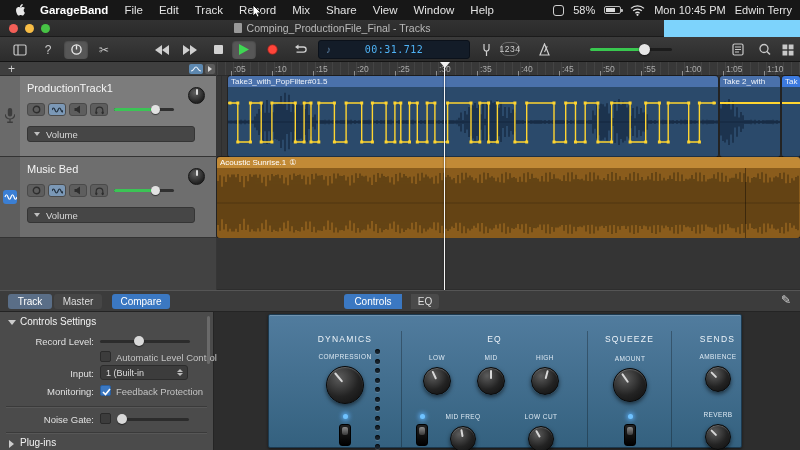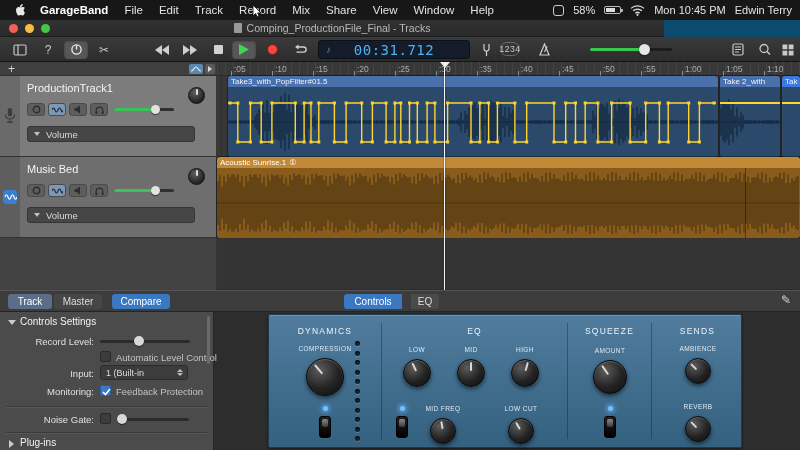--- a/index.html
+++ b/index.html
@@ -1,18 +1,18 @@
 <!DOCTYPE html>
 <html><head>
 <meta charset="utf-8">
 <style>
   *{margin:0;padding:0;box-sizing:border-box;}
   html,body{width:800px;height:450px;overflow:hidden;}
   body{font-family:"Liberation Sans",sans-serif;background:#222;}
-  .screen{position:relative;width:800px;height:450px;background:#0c4a6e;overflow:hidden;}
+  .screen{position:relative;width:800px;height:450px;background:#7dd3fc;overflow:hidden;}
 
   
   .menubar{position:absolute;left:0;top:0;width:800px;height:20px;background:#171717;display:flex;align-items:center;padding:0 8px;color:#e8e8e8;font-size:11.5px;z-index:50;}
   .apple{display:flex;align-items:center;padding:0 6px;}
   .menu-items{display:flex;align-items:center;}
   .menu-item{padding:0 8px;color:#e2e2e2;white-space:nowrap;}
   .menu-item.bold{font-weight:bold;color:#fff;}
   .menu-status{margin-left:auto;display:flex;align-items:center;gap:9px;font-size:11px;color:#e4e4e4;white-space:nowrap;}
   .batt{position:relative;width:17px;height:8px;border:1px solid #bbb;border-radius:2px;}
   .batt::after{content:"";position:absolute;right:-3px;top:1.5px;width:2px;height:3px;background:#bbb;border-radius:0 1px 1px 0;}
@@ -28,21 +28,21 @@
   .tl.grn{background:#47c345;}
   .wintitle{position:absolute;left:0;right:0;display:flex;justify-content:center;align-items:center;gap:5px;font-size:10.5px;color:#b9b9b9;pointer-events:none;}
   .doc-icon{width:8px;height:10px;background:#999;border-radius:1px;}
 
   
   .toolbar{position:absolute;top:37px;left:0;width:800px;height:25px;background:linear-gradient(#3b3b3b,#2c2c2c);border-bottom:1px solid #141414;z-index:30;}
   .tbtn{position:absolute;top:3px;width:24px;height:19px;border-radius:4px;display:flex;align-items:center;justify-content:center;color:#c9c9c9;font-size:12px;}
   .tbtn.pressed{background:#575757;box-shadow:inset 0 1px 2px rgba(0,0,0,.45);color:#f0f0f0;}
   .lcd{position:absolute;left:318px;top:3px;width:152px;height:19px;background:#131c28;border:1px solid #0b111a;border-radius:3px;display:flex;align-items:center;justify-content:center;}
   .lcd .note{position:absolute;left:7px;color:#5d83a8;font-size:10px;line-height:1;}
-  .lcd .digits{font-family:"DejaVu Sans Mono",monospace;font-size:14px;color:#4fb3f6;letter-spacing:.5px;}
+  .lcd .digits{font-family:"DejaVu Sans Mono",monospace;font-size:10px;color:#4fb3f6;letter-spacing:.5px;}
   .countin{position:absolute;left:500px;top:5px;width:20px;height:14px;border:1px solid #6a6a6a;border-radius:7px;color:#cfcfcf;font-size:8.5px;display:flex;align-items:center;justify-content:center;letter-spacing:.5px;}
   .mvol{position:absolute;left:590px;top:11px;width:82px;height:3px;background:#1c1c1c;border-radius:2px;}
   .mvol .fill{position:absolute;left:0;top:0;height:100%;width:66%;background:#39c84f;border-radius:2px;}
   .mvol .thumb{position:absolute;left:calc(66% - 5px);top:-4px;width:11px;height:11px;border-radius:50%;background:#e6e6e6;box-shadow:0 1px 2px rgba(0,0,0,.6);}
 
   
   .trackarea{position:absolute;top:62px;left:0;width:800px;height:228px;background:#363636;}
   .headercol{position:absolute;left:0;top:0;width:216px;height:228px;background:#474747;border-right:1px solid #262626;}
   .headtop{position:absolute;left:0;top:0;width:216px;height:14px;background:#3f3f3f;border-bottom:1px solid #2d2d2d;color:#ccc;}
   .plusbtn{position:absolute;left:8px;top:0;font-size:12px;line-height:14px;color:#d0d0d0;}
@@ -111,21 +111,21 @@
   .sublabel{position:absolute;color:#c4c4c4;white-space:nowrap;}
   .popup{position:absolute;left:100px;width:88px;height:15px;background:#3c3c3c;border:1px solid #2c2c2c;border-radius:3px;color:#ddd;font-size:9px;display:flex;align-items:center;padding:0 5px;}
   .updown{position:absolute;right:4px;top:2.5px;display:flex;flex-direction:column;gap:1px;}
   .updown i{display:block;width:0;height:0;border-left:3px solid transparent;border-right:3px solid transparent;}
   .updown .u{border-bottom:3.5px solid #bbb;}
   .updown .d{border-top:3.5px solid #bbb;}
   .sdiv{position:absolute;left:6px;right:6px;height:1px;background:#3a3a3a;box-shadow:0 1px 0 #575757;}
   .sscroll{position:absolute;left:207px;top:4px;width:3px;height:48px;border-radius:2px;background:#6a6a6a;}
 
   .cpanel{position:absolute;left:268px;top:23px;width:474px;height:134px;background:linear-gradient(#517c9e,#34617f);border:1px solid #1c3a50;border-radius:2px;box-shadow:inset 0 1px 0 rgba(255,255,255,.18),0 1px 3px rgba(0,0,0,.5);}
-  .cp-section{position:absolute;top:8px;height:116px;border-left:1px solid rgba(0,0,0,.28);}
+  .cp-section{position:absolute;top:16px;height:116px;border-left:1px solid rgba(0,0,0,.28);margin-left:20px;}
   .cp-section.first{border-left:none;}
   .cp-title{position:absolute;top:3px;left:0;width:100%;text-align:center;font-size:8.5px;letter-spacing:1.2px;color:#ecf3f9;}
   .knob-label{position:absolute;width:70px;text-align:center;font-size:6.5px;letter-spacing:.4px;color:#dce8f2;white-space:nowrap;}
   .knob{position:absolute;border-radius:50%;background:radial-gradient(circle at 35% 30%,#5c5c5c,#232323 55%,#0d0d0d);border:1px solid #090909;box-shadow:0 2px 4px rgba(0,0,0,.55),inset 0 1px 1px rgba(255,255,255,.22);}
   .kptr{position:absolute;inset:0;}
   .kptr::after{content:"";position:absolute;left:calc(50% - 1px);top:2px;width:2px;height:34%;background:#d8d8d8;border-radius:1px;}
   .led{position:absolute;width:5px;height:5px;border-radius:50%;background:#6fc2ff;box-shadow:0 0 4px 1.5px rgba(95,180,255,.75);}
   .switch{position:absolute;width:12px;height:22px;background:linear-gradient(#222,#000);border:1px solid #000;border-radius:3px;}
   .switch::after{content:"";position:absolute;left:2px;top:2px;width:6px;height:8px;background:linear-gradient(#8a8a8a,#3a3a3a);border-radius:2px;}
   .mdot{position:absolute;width:5px;height:5px;border-radius:50%;background:#16222c;box-shadow:inset 0 1px 1px rgba(0,0,0,.8),0 1px 0 rgba(255,255,255,.18);}

